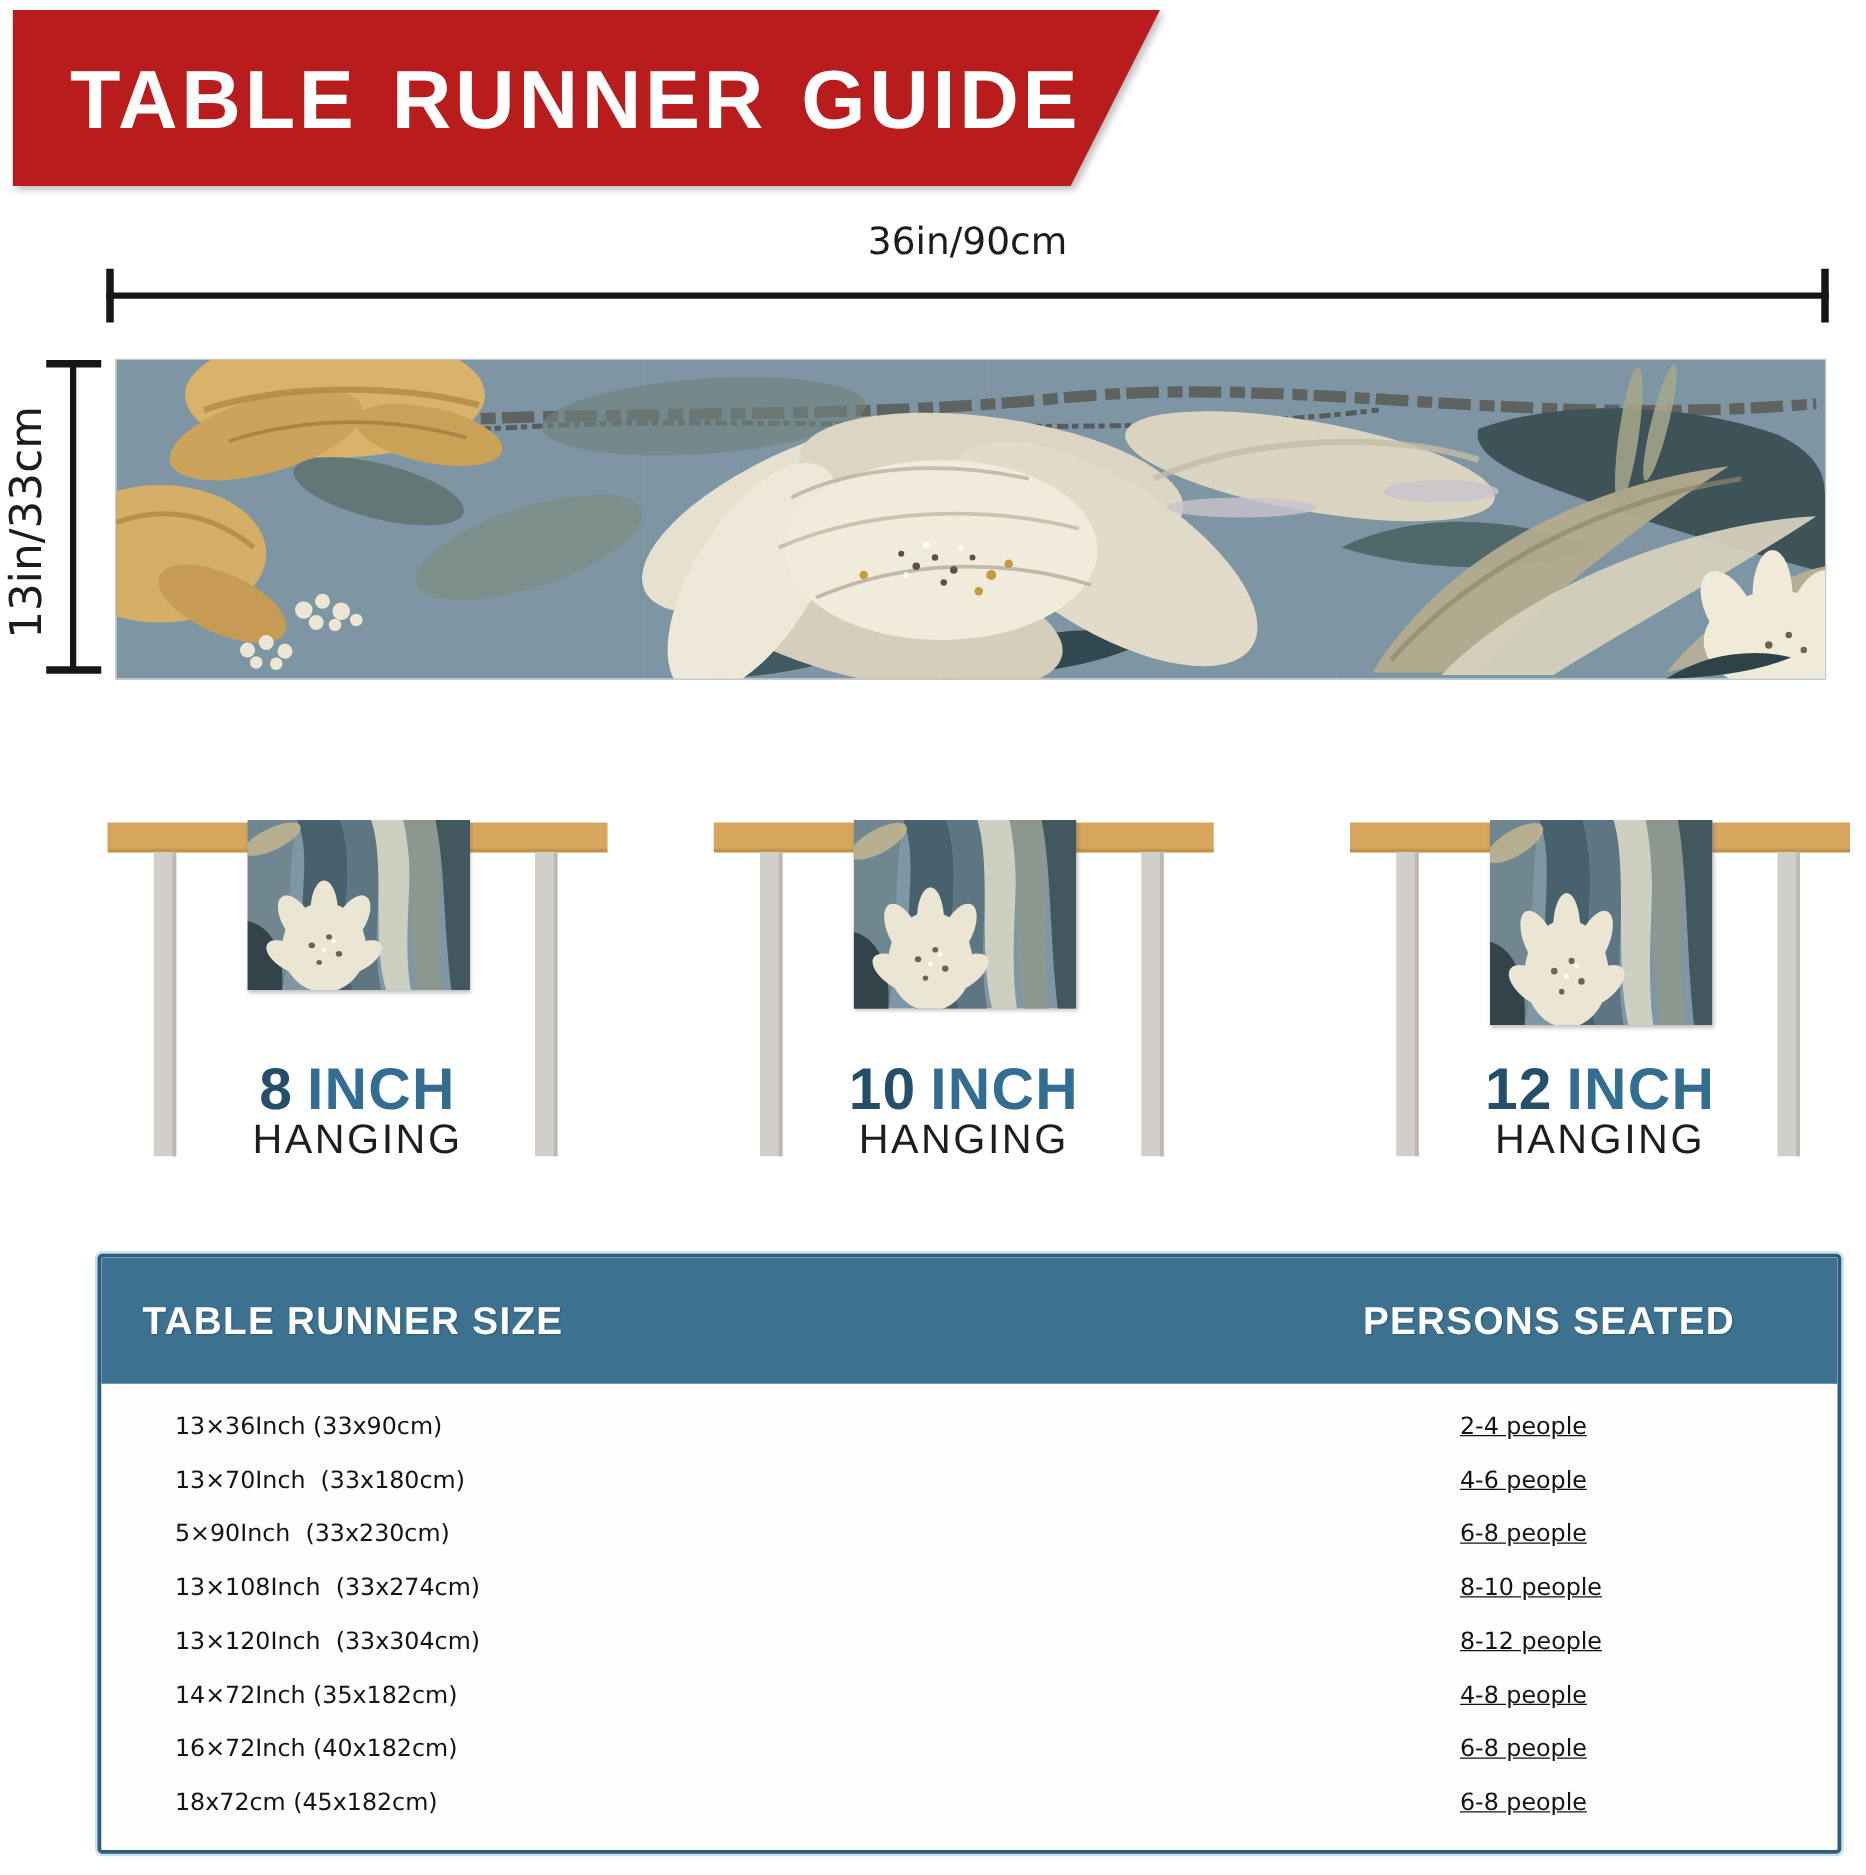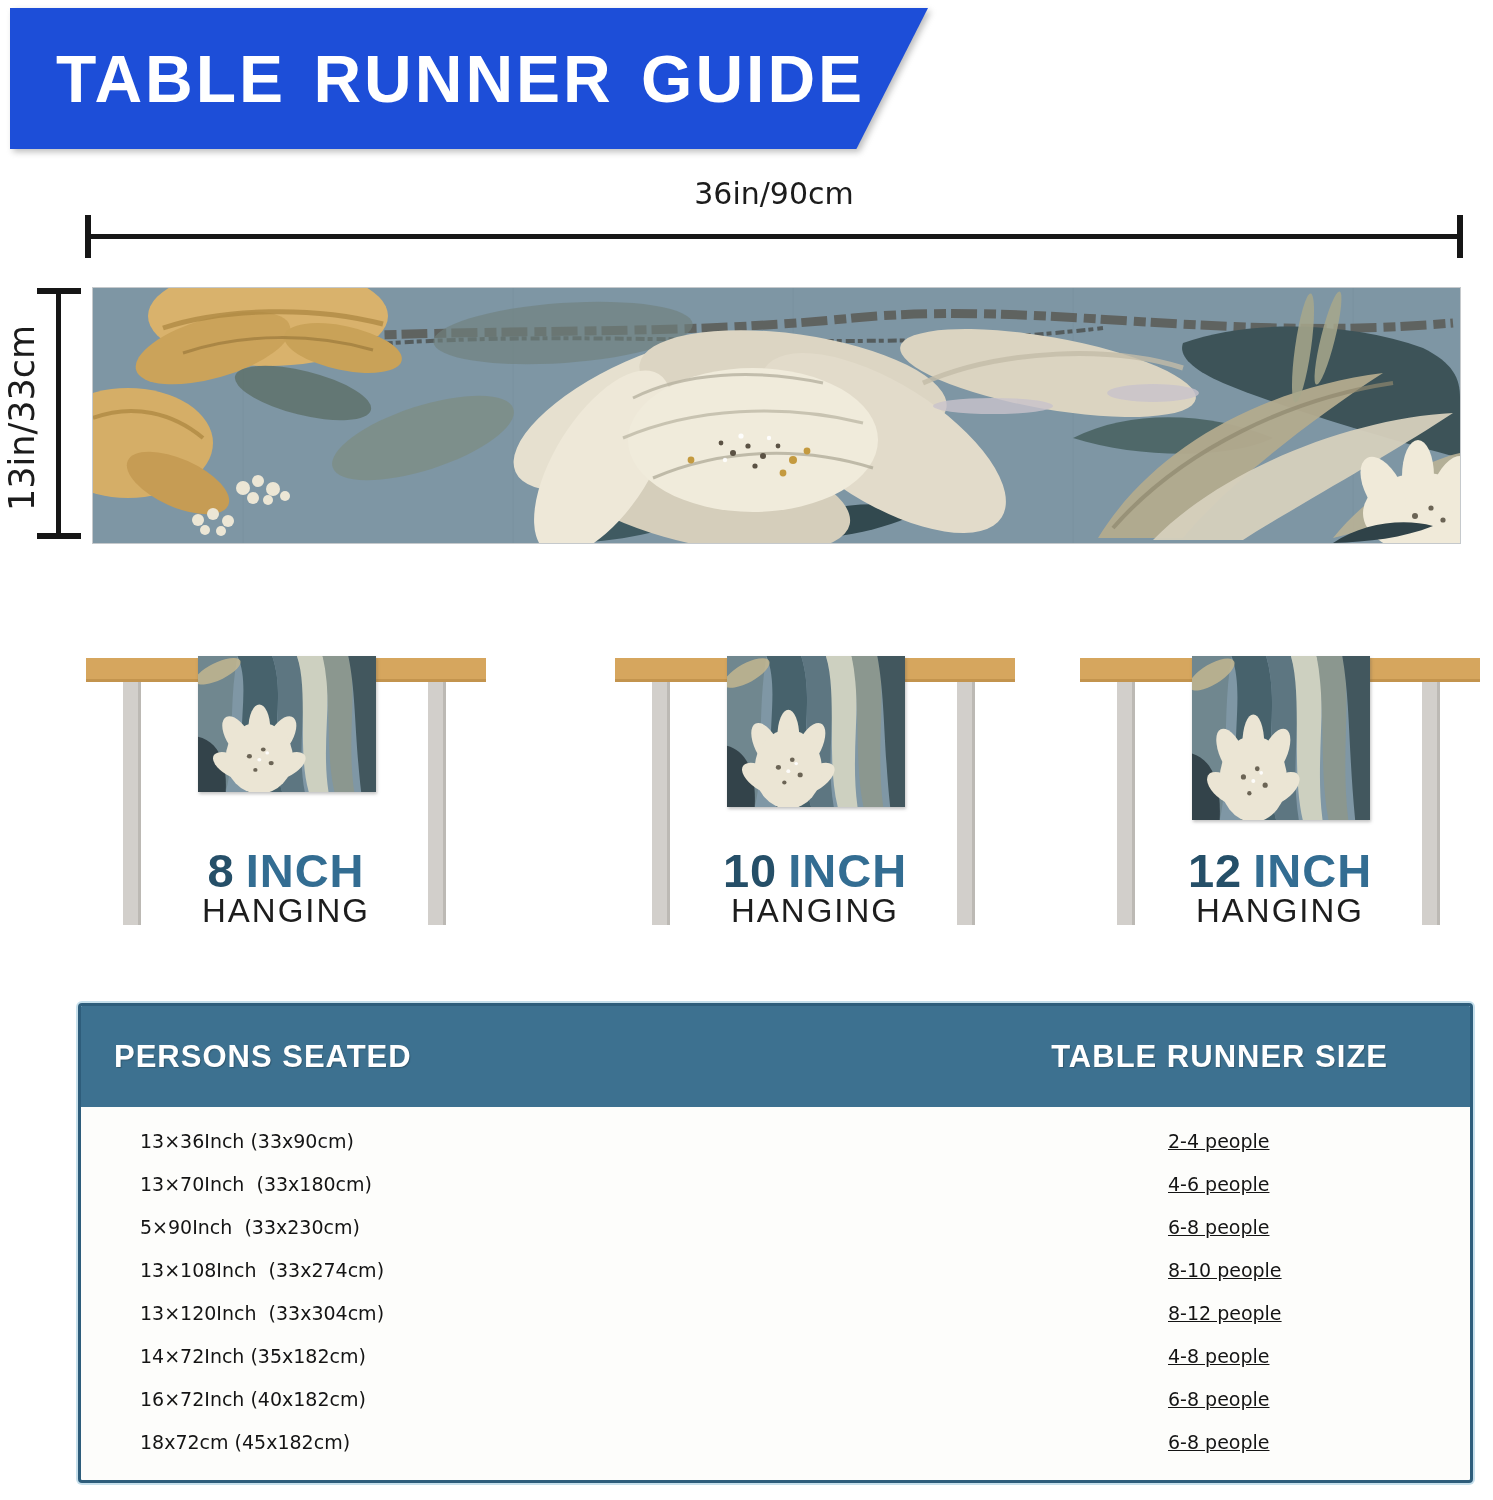--- a/index.html
+++ b/index.html
@@ -2,21 +2,21 @@
 <html><head>
 <meta charset="utf-8">
 <style>
   html,body{margin:0;padding:0;}
   body{width:1493px;height:1500px;position:relative;background:#ffffff;
        font-family:"Liberation Sans",sans-serif;overflow:hidden;}
 
   
   .banner-wrap{position:absolute;left:10px;top:8px;width:930px;height:141px;
                filter:drop-shadow(3px 3px 3px rgba(110,110,110,.45));}
-  .banner{width:918px;height:141px;background:#1d4ed8;
+  .banner{width:918px;height:141px;background:#b91c1c;
           clip-path:polygon(0 0,100% 0,92.2% 100%,0 100%);
           display:flex;align-items:center;box-sizing:border-box;padding-left:46px;}
   .banner-title{color:#ffffff;font-weight:bold;font-size:66px;letter-spacing:3px;
                 word-spacing:6px;white-space:nowrap;}
 
   
   .dim{background:#161616;position:absolute;}
   .dim-w-label{position:absolute;left:85px;top:176px;width:1378px;text-align:center;
                font-family:"DejaVu Sans",sans-serif;font-size:30px;color:#1c1c1c;}
   .dim-w-line{left:85px;top:234px;width:1378px;height:5px;}
@@ -30,21 +30,21 @@
                text-align:center;transform:rotate(-90deg);
                font-family:"DejaVu Sans",sans-serif;font-size:35px;color:#1c1c1c;}
 
   
   .runner{position:absolute;left:93px;top:288px;width:1367px;height:255px;
           box-shadow:0 0 0 1px rgba(90,100,110,.35);}
   .runner svg{display:block;width:100%;height:100%;}
 
   
   .fig{position:absolute;top:630px;width:430px;height:345px;}
-  .fig1{left:71px;} .fig2{left:600px;} .fig3{left:1065px;}
+  .fig1{left:71px;} .fig2{left:556px;} .fig3{left:1065px;}
   .tabletop{position:absolute;left:15px;top:28px;width:400px;height:24px;
             background:#d6a65e;box-shadow:inset 0 -3px 0 rgba(160,115,50,.35);}
   .leg{position:absolute;top:52px;width:18px;height:243px;background:#d2cfcb;
        border-right:3px solid #bcb9b4;box-sizing:border-box;}
   .leg.l{left:52px;} .leg.r{left:357px;}
   .cloth{position:absolute;left:127px;top:26px;width:178px;
          box-shadow:1px 2px 3px rgba(80,80,80,.35);}
   .fig1 .cloth{height:136px;} .fig2 .cloth{height:151px;} .fig3 .cloth{height:164px;}
   .cloth svg{display:block;width:100%;height:100%;}
   .fig-size{position:absolute;left:0;top:213px;width:100%;text-align:center;
@@ -265,22 +265,22 @@
       </svg>
   </div>
   <div class="fig-size">
     <span class="num">12</span><span>INCH</span>
   </div>
   <div class="fig-caption">HANGING</div>
 </div>
 
 <div class="size-table">
   <div class="st-header">
+    <span class="st-th">TABLE RUNNER SIZE</span>
     <span class="st-th">PERSONS SEATED</span>
-    <span class="st-th">TABLE RUNNER SIZE</span>
   </div>
   <div class="st-rows">
       <div class="trow">
         <span class="cell cell-size">13×36Inch (33x90cm)</span>
         <span class="cell cell-persons">2-4 people</span>
       </div>
       <div class="trow">
         <span class="cell cell-size">13×70Inch  (33x180cm)</span>
         <span class="cell cell-persons">4-6 people</span>
       </div>

